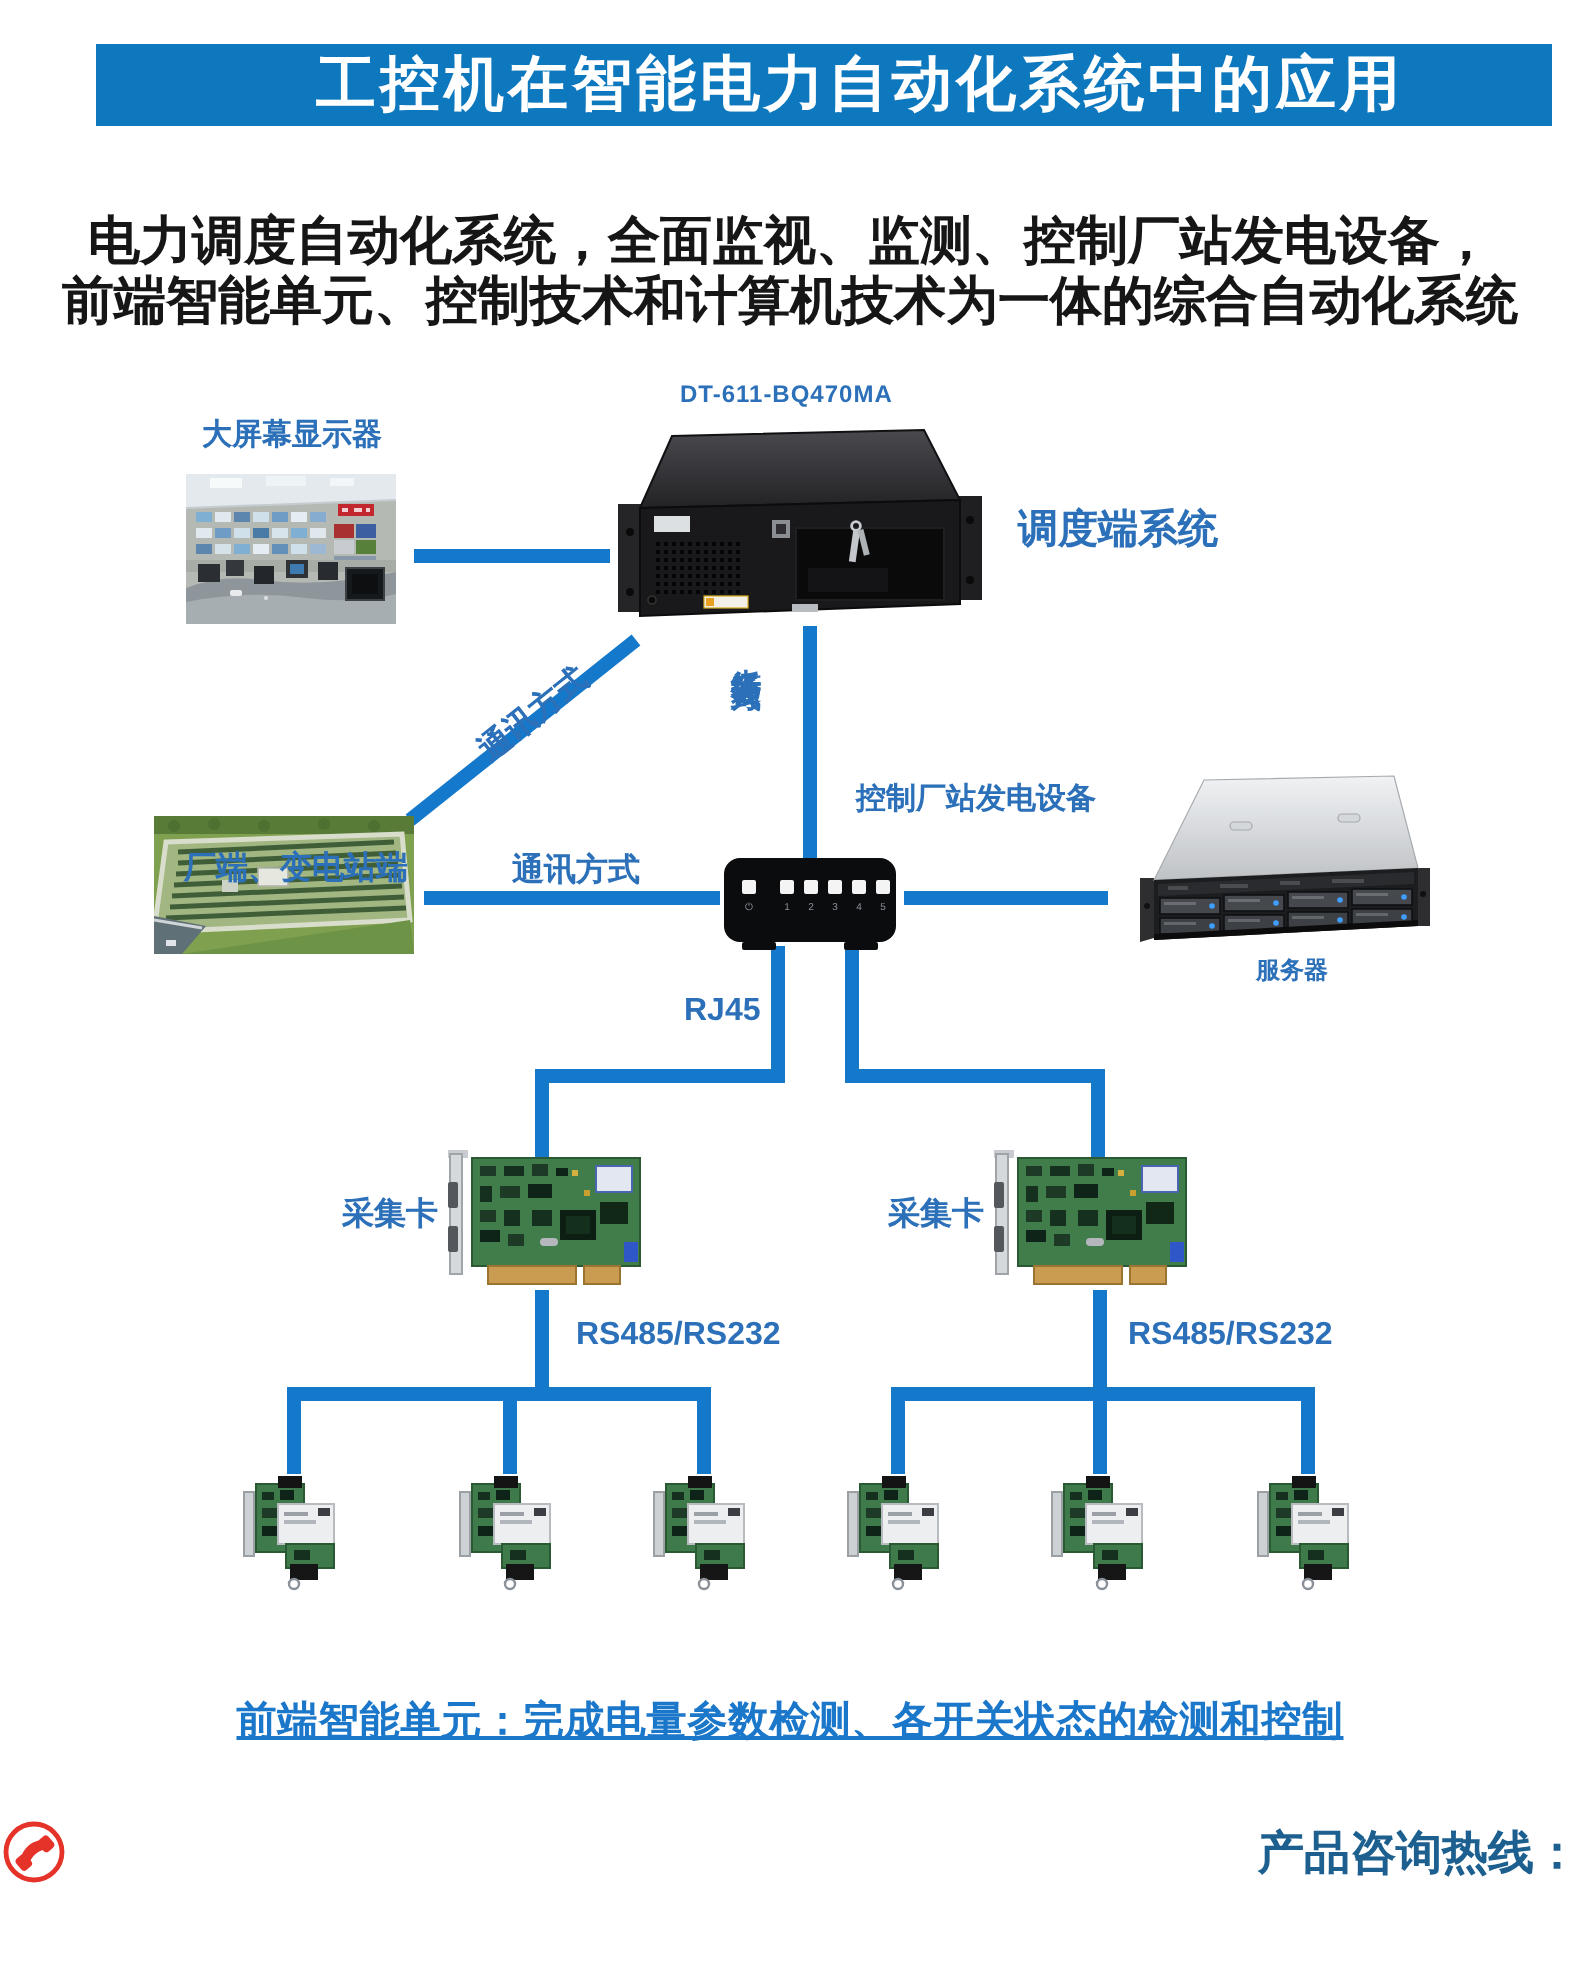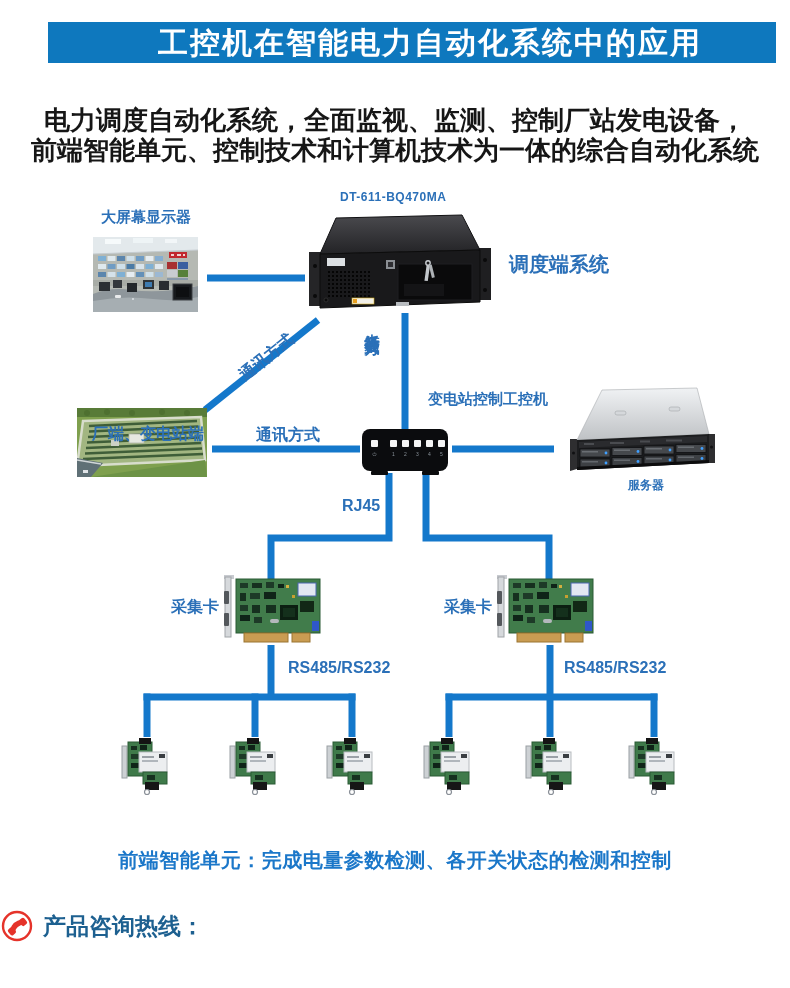--- a/index.html
+++ b/index.html
@@ -32,31 +32,31 @@
   .lbl-plant{left:92px;top:388px;font-size:16px;margin-top:36px;}
   .lbl-comm-h{left:256px;top:425px;font-size:16px;}
   .lbl-subipc{left:428px;top:390px;font-size:15px;}
   .lbl-server{left:628px;top:477px;font-size:12px;}
   .lbl-rj45{left:342px;top:497px;font-size:16px;text-align:center;}
   .lbl-daq-l{left:171px;top:597px;font-size:16px;}
   .lbl-daq-r{left:444px;top:597px;font-size:16px;}
   .lbl-rs485-l{left:288px;top:659px;font-size:16px;}
   .lbl-rs485-r{left:564px;top:659px;font-size:16px;}
   .note{left:0;top:847px;width:790px;text-align:center;color:#1B77C9;
-        font-size:20px;font-weight:bold;letter-spacing:.5px;}
+        font-size:20px;font-weight:bold;letter-spacing:.5px;text-decoration:underline;}
   
   .blackbox{left:362px;top:429px;width:86px;height:42px;background:#0b0c0e;border-radius:8px;}
   .blackbox .led{position:absolute;top:11px;width:7px;height:7px;background:#f4f4f4;border-radius:1px;}
   .blackbox .cap{position:absolute;top:21px;width:11px;text-align:center;
                  font-size:5px;color:#8a929a;line-height:8px;}
   .blackbox .foot{position:absolute;bottom:-4px;width:17px;height:4px;background:#0b0c0e;border-radius:1px;}
   
   .photo{display:block;}
   
-  .hotline{left:0;top:908px;width:790px;display:flex;align-items:center;justify-content:flex-start;gap:9px;}
+  .hotline{left:0;top:908px;width:790px;display:flex;align-items:center;justify-content:space-between;gap:9px;}
   .hotline .txt{color:#1D6090;font-weight:bold;font-size:23px;white-space:nowrap;}
   .hotline .num{color:#1D6090;font-weight:bold;font-size:29px;white-space:nowrap;
                 text-shadow:0 2px 2px rgba(110,165,205,.35);}
 </style>
 </head>
 <body>
 
 <div class="page">
 
   <svg width="0" height="0" style="position:absolute" aria-hidden="true">
@@ -345,21 +345,21 @@
       <use href="#def-fedev" xlink:href="#def-fedev"></use>
     </svg>
 
   <div class="abs lbl lbl-bigscreen">大屏幕显示器</div>
   <div class="abs lbl lbl-model">DT-611-BQ470MA</div>
   <div class="abs lbl lbl-dispatch">调度端系统</div>
   <div class="abs lbl lbl-comm-diag">通讯方式</div>
   <div class="abs lbl lbl-fiber">光纤等通信方式</div>
   <div class="abs lbl lbl-plant">厂端、变电站端</div>
   <div class="abs lbl lbl-comm-h">通讯方式</div>
-  <div class="abs lbl lbl-subipc">变电站控制工控机</div>
+  <div class="abs lbl lbl-subipc">控制厂站发电设备</div>
   <div class="abs lbl lbl-server">服务器</div>
   <div class="abs lbl lbl-rj45">RJ45</div>
   <div class="abs lbl lbl-daq-l">采集卡</div>
   <div class="abs lbl lbl-daq-r">采集卡</div>
   <div class="abs lbl lbl-rs485-l">RS485/RS232</div>
   <div class="abs lbl lbl-rs485-r">RS485/RS232</div>
 
   <div class="abs note">前端智能单元：完成电量参数检测、各开关状态的检测和控制</div>
 
   <div class="abs hotline">

